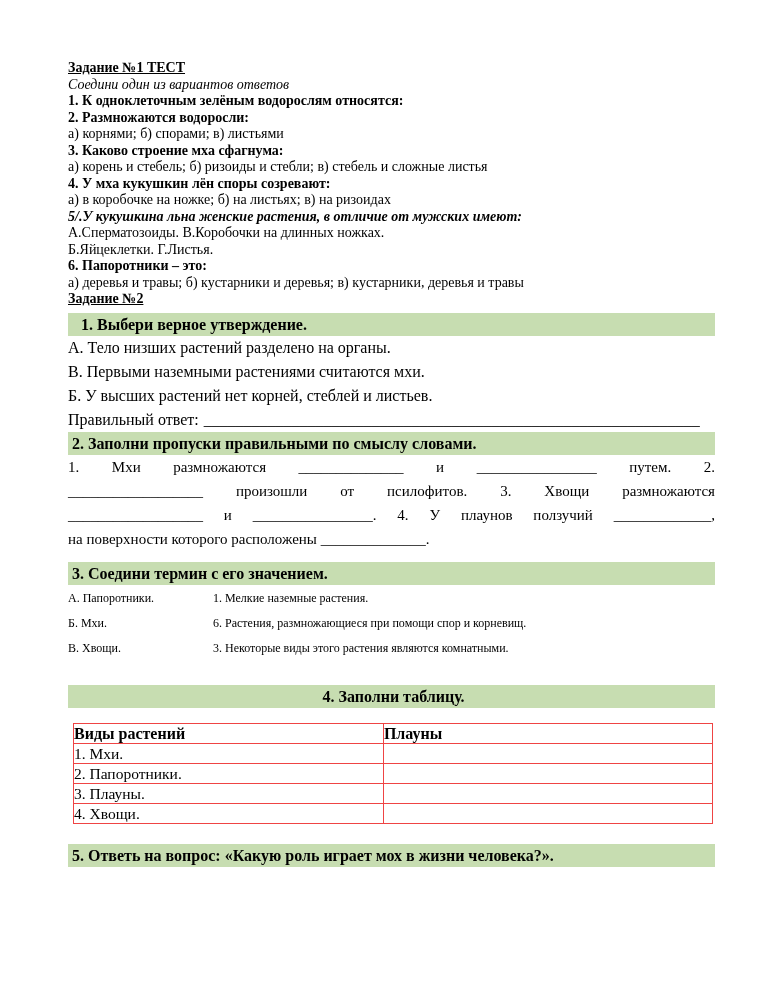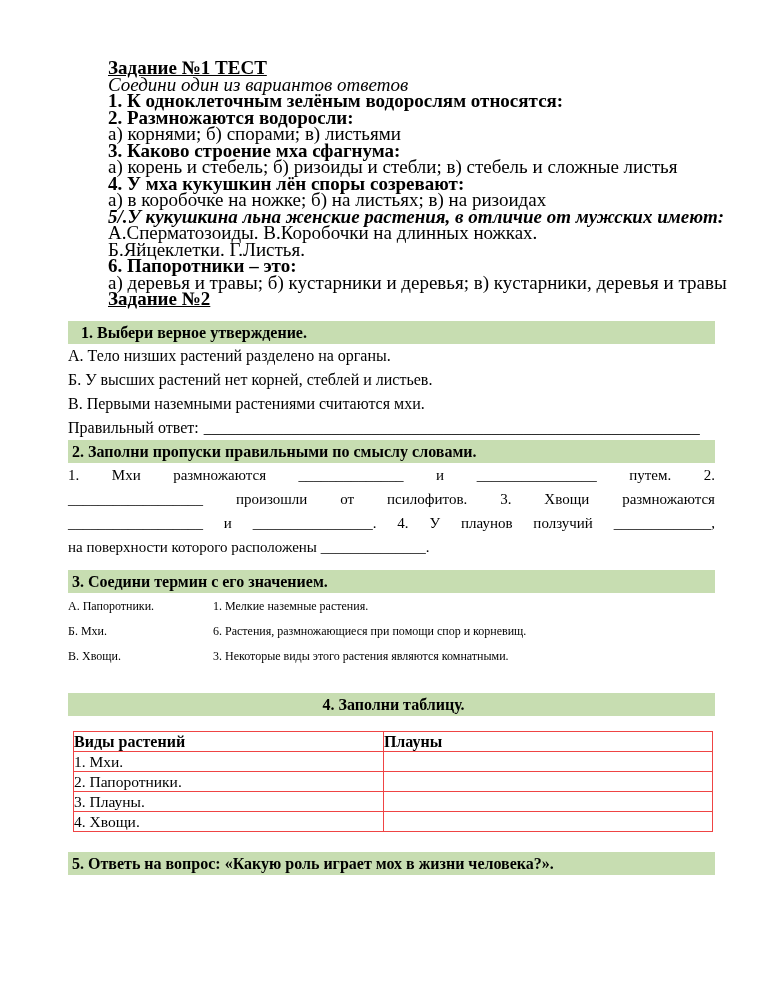--- a/index.html
+++ b/index.html
@@ -13,41 +13,40 @@
     color: #000000;
   }
   .page {
     box-sizing: border-box;
     width: 768px;
     height: 994px;
     padding: 60px 53px 0 68px;
   }
   
   .task1 {
-    margin-left: 40px;
-    font-size: 19px;
+    font-size: 14px;
     line-height: 16.5px;
   }
   .t1-line { white-space: nowrap; }
   .t1-title { font-weight: bold; text-decoration: underline; }
   .t1-sub { font-style: italic; }
   .t1-bold { font-weight: bold; }
   .t1-bi { font-weight: bold; font-style: italic; }
   
   .bar {
     background: var(--hl, #c7ddb1);
     font-weight: bold;
     font-size: 16px;
     height: 23px;
     line-height: 23px;
     padding-left: 4px;
     white-space: nowrap;
     overflow: hidden;
   }
-  .bar1 { margin-top: 13px; padding-left: 13px; }
+  .bar1 { margin-top: 5px; padding-left: 13px; }
   .bar3 { margin-top: 11px; }
   .bar4 { margin-top: 24px; text-align: center; }
   .bar5 { margin-top: 20px; }
   
   .s1-body { font-size: 16px; line-height: 24px; }
   .s2-body { font-size: 15px; line-height: 24px; }
   .s-line { white-space: nowrap; }
   .just {
     white-space: normal;
     text-align: justify;
@@ -97,22 +96,22 @@
     <div class="t1-line">А.Сперматозоиды. В.Коробочки на длинных ножках.</div>
     <div class="t1-line">Б.Яйцеклетки. Г.Листья.</div>
     <div class="t1-line t1-bold">6. Папоротники – это:</div>
     <div class="t1-line">а) деревья и травы; б) кустарники и деревья; в) кустарники, деревья и травы</div>
     <div class="t1-line t1-title">Задание №2</div>
   </div>
 
   <div class="bar bar1">1. Выбери верное утверждение.</div>
   <div class="s1-body">
     <div class="s-line">А. Тело низших растений разделено на органы.</div>
+    <div class="s-line">В. Первыми наземными растениями считаются мхи.</div>
     <div class="s-line">Б. У высших растений нет корней, стеблей и листьев.</div>
-    <div class="s-line">В. Первыми наземными растениями считаются мхи.</div>
     <div class="s-line">
       <span>Правильный ответ:</span><span class="blank">______________________________________________________________</span>
     </div>
   </div>
 
   <div class="bar">2. Заполни пропуски правильными по смыслу словами.</div>
   <div class="s2-body">
     <div class="s-line just">1. Мхи размножаются ______________ и ________________ путем. 2.</div>
     <div class="s-line just">__________________ произошли от псилофитов. 3. Хвощи размножаются</div>
     <div class="s-line just">__________________ и ________________. 4. У плаунов ползучий _____________,</div>

